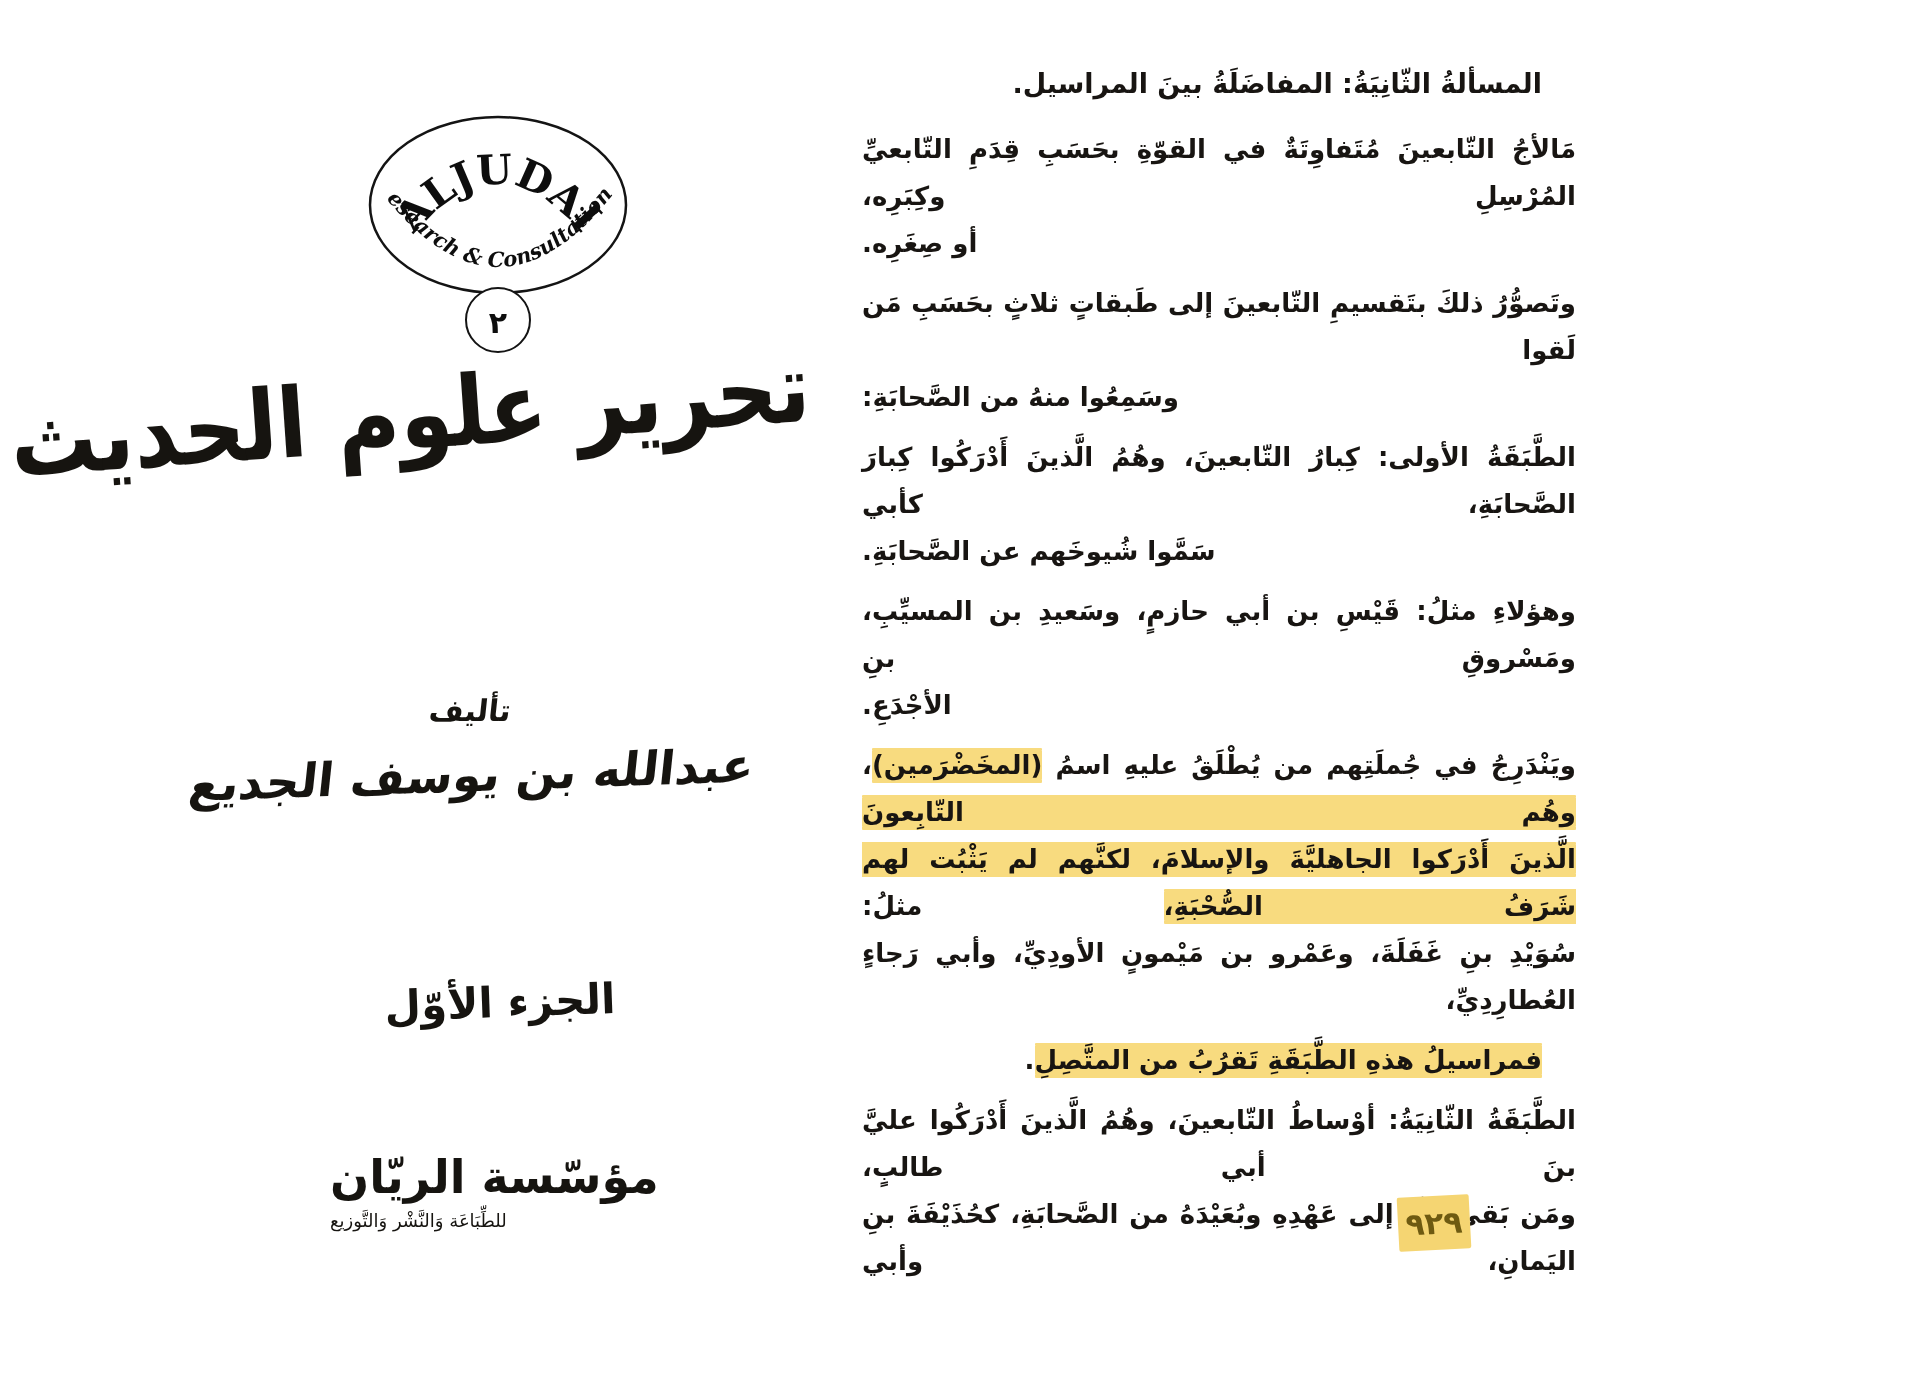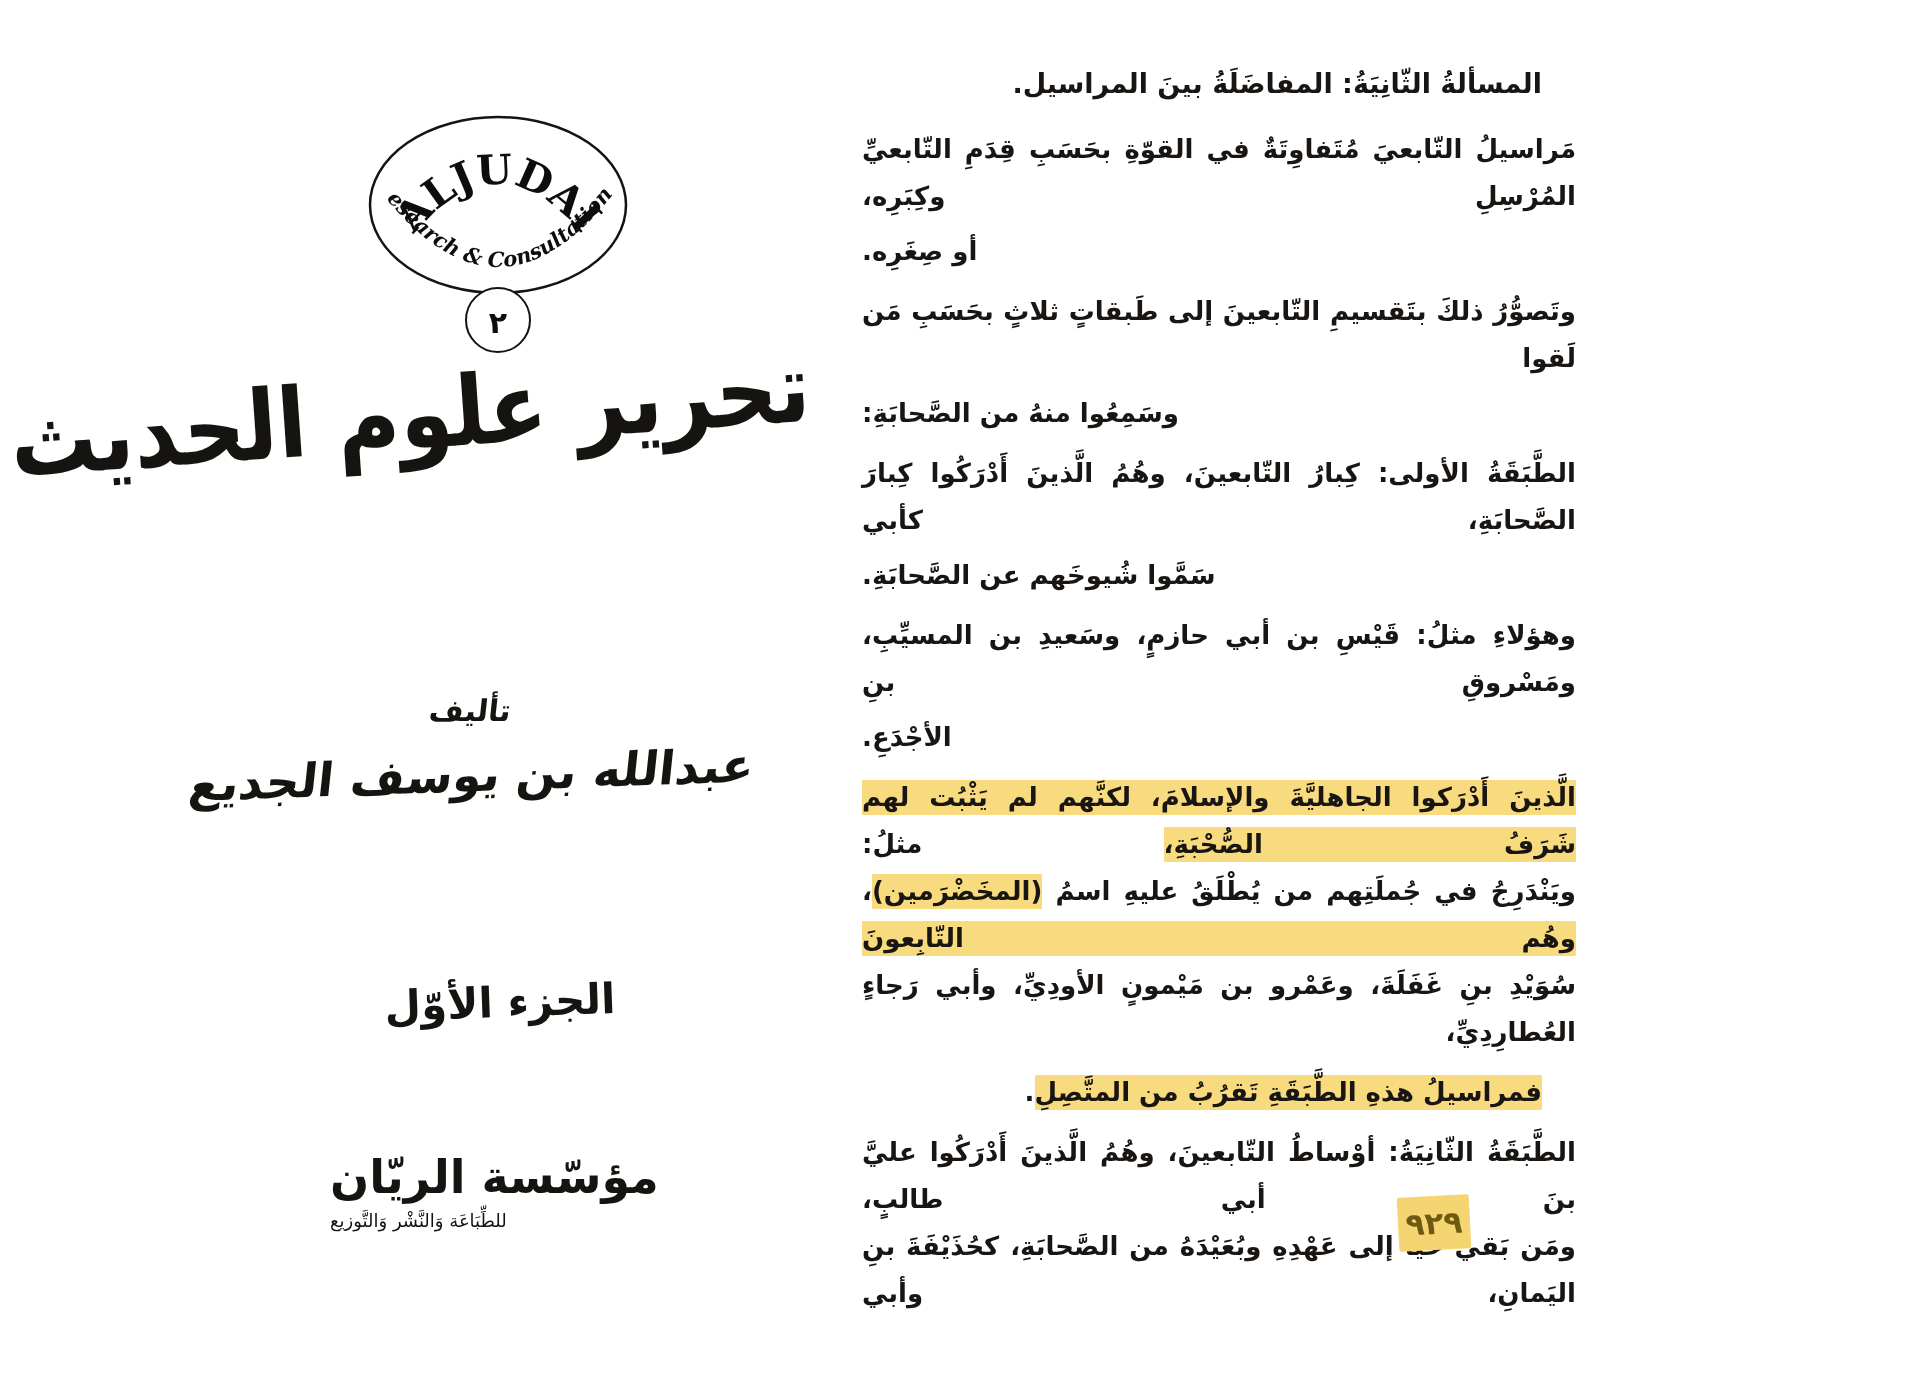--- a/index.html
+++ b/index.html
@@ -45,21 +45,21 @@
     direction:rtl;
   }
   .para{margin:0 0 13px 0;}
   .para.heading{margin-bottom:19px;}
   .line{
     font-size:26px;line-height:47px;font-weight:bold;color:#181512;
     min-height:47px;
   }
   .heading .line{font-size:27px;}
   .align-full{text-align:justify;text-align-last:justify;}
-  .align-left{text-align:left;margin-top:8px;}
+  .align-left{text-align:left;}
   .align-right{text-align:right;padding-right:34px;}
   .hl{
     background:#f8db7f;
     box-shadow:0 3px 0 #f8db7f, 0 -2px 0 #f8db7f;
     border-radius:1px;
   }
   .page-number-badge{
     position:absolute;left:568px;top:1196px;width:72px;height:54px;
     background:#f5d572;color:#6e5a11;
     display:flex;align-items:center;justify-content:center;
@@ -103,38 +103,38 @@
   </div>
 
 </div>
 
 <div class="right-page">
   <div class="text-column" id="text-column">
       <div class="para heading">
         <div class="line align-right"><span>المسألةُ الثّانِيَةُ: المفاضَلَةُ بينَ المراسيل.</span></div>
       </div>
       <div class="para">
-        <div class="line align-full"><span>مَراسيلُ التّابعيَ مُتَفاوِتَةٌ في القوّةِ بحَسَبِ قِدَمِ التّابعيِّ المُرْسِلِ وكِبَرِه،</span></div>
+        <div class="line align-full"><span>مَالأجُ التّابعينَ مُتَفاوِتَةٌ في القوّةِ بحَسَبِ قِدَمِ التّابعيِّ المُرْسِلِ وكِبَرِه،</span></div>
         <div class="line align-left"><span>أو صِغَرِه.</span></div>
       </div>
       <div class="para">
         <div class="line align-full"><span>وتَصوُّرُ ذلكَ بتَقسيمِ التّابعينَ إلى طَبقاتٍ ثلاثٍ بحَسَبِ مَن لَقوا</span></div>
         <div class="line align-left"><span>وسَمِعُوا منهُ من الصَّحابَةِ:</span></div>
       </div>
       <div class="para">
         <div class="line align-full"><span>الطَّبَقَةُ الأولى: كِبارُ التّابعينَ، وهُمُ الَّذينَ أَدْرَكُوا كِبارَ الصَّحابَةِ، كأبي</span></div>
         <div class="line align-left"><span>سَمَّوا شُيوخَهم عن الصَّحابَةِ.</span></div>
       </div>
       <div class="para">
         <div class="line align-full"><span>وهؤلاءِ مثلُ: قَيْسِ بن أبي حازمٍ، وسَعيدِ بن المسيِّبِ، ومَسْروقِ بنِ</span></div>
         <div class="line align-left"><span>الأجْدَعِ.</span></div>
       </div>
       <div class="para">
+        <div class="line align-full"><span>ويَنْدَرِجُ في جُملَتِهم من يُطْلَقُ عليهِ اسمُ </span><span class="hl">(المخَضْرَمين)</span><span>، </span><span class="hl">وهُم التّابِعونَ</span></div>
         <div class="line align-full"><span class="hl">الَّذينَ أَدْرَكوا الجاهليَّةَ والإسلامَ، لكنَّهم لم يَثْبُت لهم شَرَفُ الصُّحْبَةِ،</span><span> مثلُ:</span></div>
-        <div class="line align-full"><span>ويَنْدَرِجُ في جُملَتِهم من يُطْلَقُ عليهِ اسمُ </span><span class="hl">(المخَضْرَمين)</span><span>، </span><span class="hl">وهُم التّابِعونَ</span></div>
         <div class="line align-full"><span>سُوَيْدِ بنِ غَفَلَةَ، وعَمْرو بن مَيْمونٍ الأودِيِّ، وأبي رَجاءٍ العُطارِدِيِّ،</span></div>
       </div>
       <div class="para">
         <div class="line align-right"><span class="hl">فمراسيلُ هذهِ الطَّبَقَةِ تَقرُبُ من المتَّصِلِ</span><span>.</span></div>
       </div>
       <div class="para">
         <div class="line align-full"><span>الطَّبَقَةُ الثّانِيَةُ: أوْساطُ التّابعينَ، وهُمُ الَّذينَ أَدْرَكُوا عليَّ بنَ أبي طالبٍ،</span></div>
         <div class="line align-full"><span>ومَن بَقيَ حيًّا إلى عَهْدِهِ وبُعَيْدَهُ من الصَّحابَةِ، كحُذَيْفَةَ بنِ اليَمانِ، وأبي</span></div>
       </div>
     </div>

